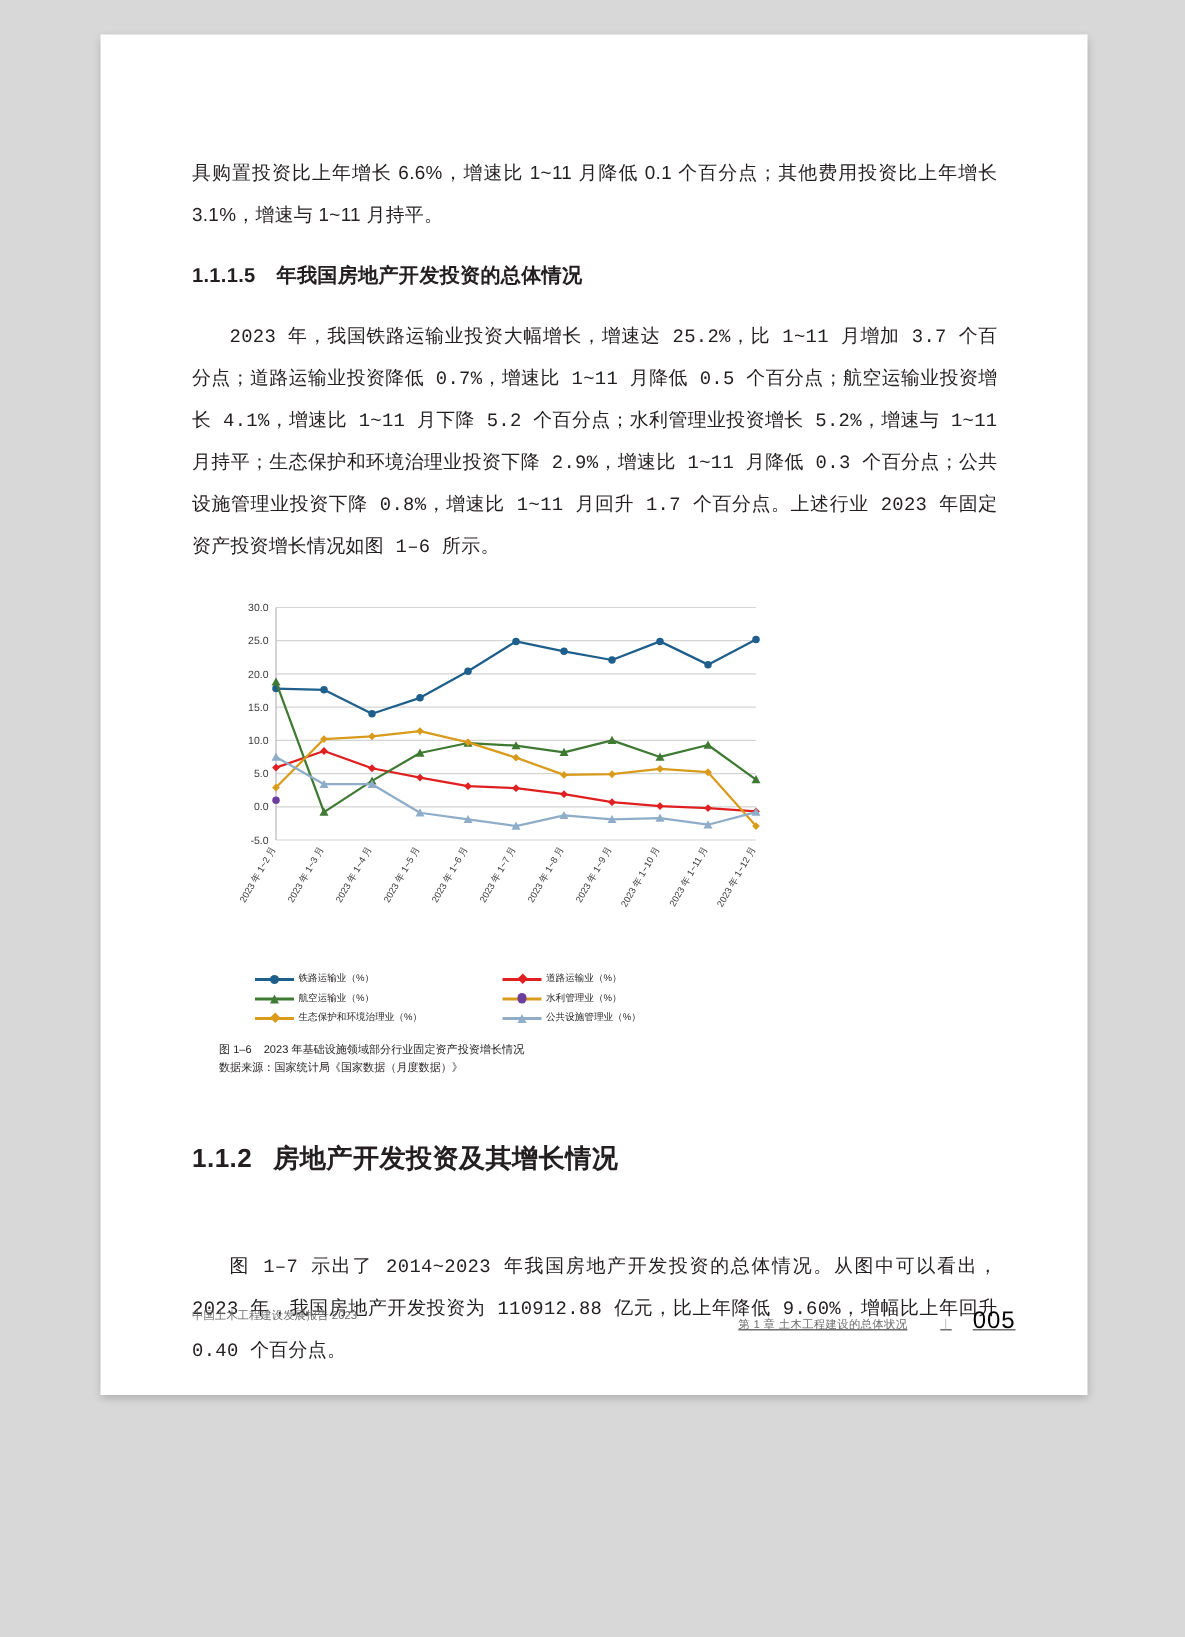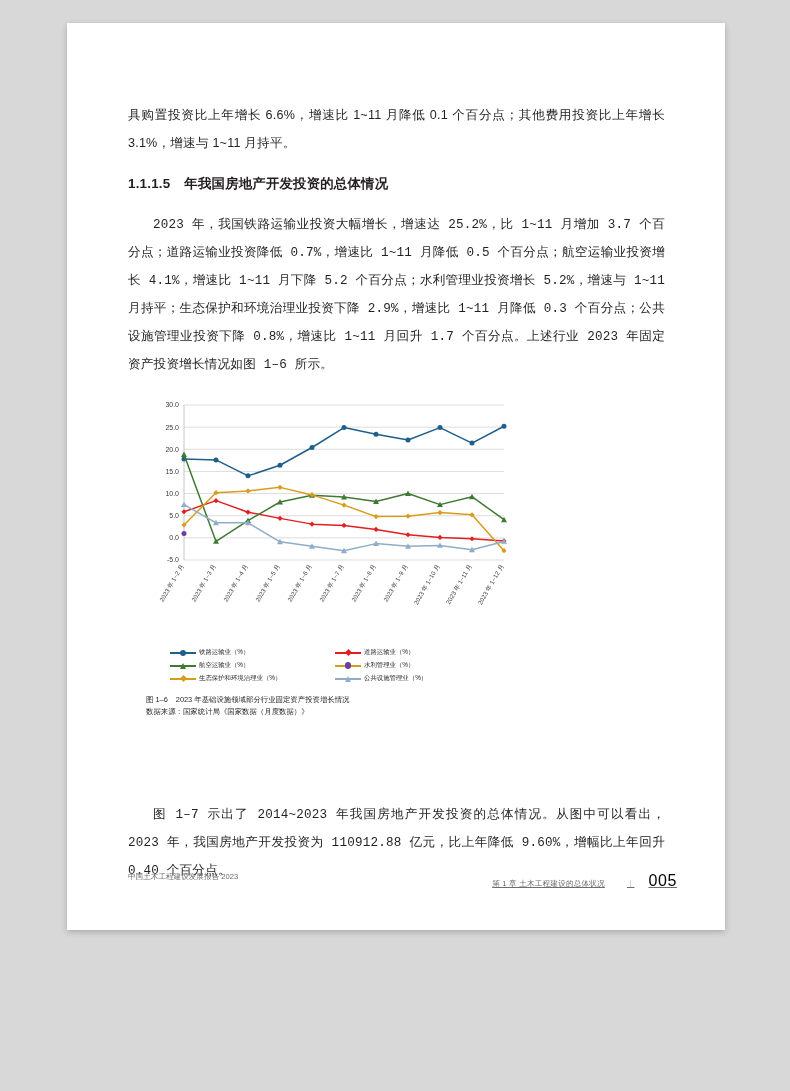--- a/index.html
+++ b/index.html
@@ -315,20 +315,21 @@
 
       <div class="cap">
         <div><span>图 1–6</span><span class="sp"></span><span>2023 年基础设施领域部分行业固定资产投资增长情况</span></div>
         <div>数据来源：国家统计局《国家数据（月度数据）》</div>
       </div>
 
     </div>
 
     <div class="gap-l"></div>
 
+    <h2 class="h2"><span>1.1.2</span><span class="num-sp"></span><span>房地产开发投资及其增长情况</span></h2>
 
     <div class="gap-m"></div>
 
 
     <div class="gap-m"></div>
 
     <p class="body indent">图 1–7 示出了 2014~2023 年我国房地产开发投资的总体情况。从图中可以看出，2023 年，我国房地产开发投资为 110912.88 亿元，比上年降低 9.60%，增幅比上年回升 0.40 个百分点。</p>
 
   </div>
 

